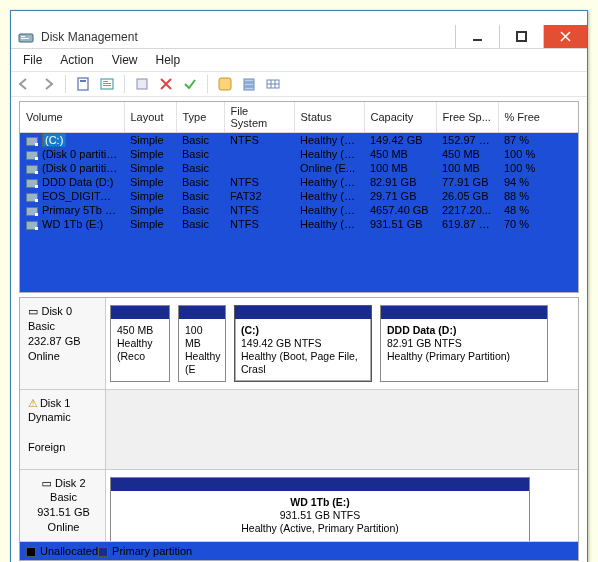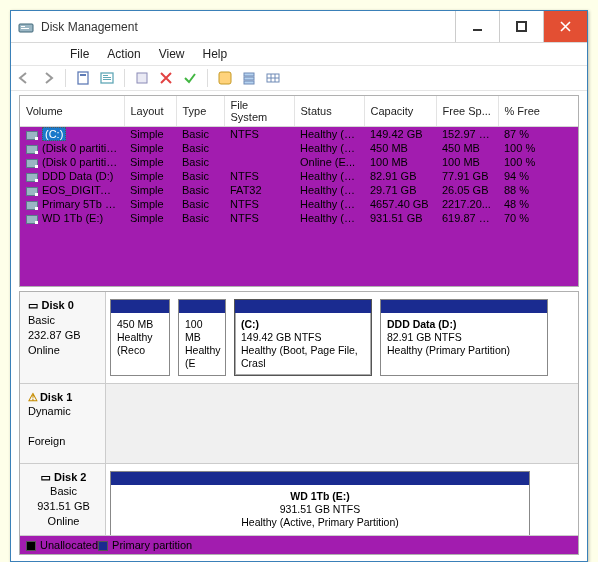--- a/index.html
+++ b/index.html
@@ -1,57 +1,57 @@
 <!DOCTYPE html>
 <html><head>
 <meta charset="utf-8">
 <style>
 * { box-sizing: border-box; margin: 0; padding: 0; font-family: "Segoe UI", Tahoma, sans-serif; }
 body { background: #feffe9; padding: 10px; font-size: 11px; }
 .window { width: 578px; background: #fff; border: 1px solid #3a80b8; box-shadow: 1px 1px 3px rgba(0,0,0,.25); }
 
 
-.titlebar { height: 32px; display: flex; align-items: center; background: #fff; border-bottom: 1px solid #d8d8d8; }
+.titlebar { height: 24px; display: flex; align-items: center; background: #fff; border-bottom: 1px solid #d8d8d8; margin-top: 14px; }
 .titlebar .icon { width: 18px; height: 18px; margin: 0 6px; display:inline-flex; align-items:center; justify-content:center; }
 .titlebar .title { flex: 1; font-size: 12px; color: #333; }
 .win-btns { display: flex; height: 100%; }
 .win-btn { width: 44px; display:flex; align-items:center; justify-content:center; border-left:1px solid #ccc; cursor:pointer; }
 .win-btn.close { background:#e34f33; color:#fff; }
 
 
-.menubar { height: 22px; display:flex; align-items:center; padding: 0 4px; gap: 2px; margin-left: 47px; }
+.menubar { height: 22px; display:flex; align-items:center; padding: 0 4px; gap: 2px; }
 .menu-item { padding: 2px 8px; font-size: 12px; color: #222; cursor:pointer; }
 
 
 .toolbar { height: 26px; display:flex; align-items:center; padding: 0 4px; gap: 6px; border-top:1px solid #e5e5e5; border-bottom:1px solid #e5e5e5; }
 .tool-btn { width:18px; height:18px; display:inline-flex; align-items:center; justify-content:center; cursor:pointer; opacity:.85; }
 .tool-sep { width:1px; height:18px; background:#ddd; margin: 0 2px; }
 
 
 .content { padding: 4px 8px 6px 8px; }
-.pane { border:1px solid #b0b0b0; background:#a21caf; }
+.pane { border:1px solid #b0b0b0; background:#1d4ed8; }
 .top-pane { height: 192px; overflow:hidden; }
 .mid-gap { height: 4px; }
 .bottom-pane { height: 264px; overflow:hidden; display:flex; flex-direction:column; }
 
 
 table.vol { width:100%; border-collapse:collapse; font-size:11px; table-layout:fixed; }
 table.vol thead th { text-align:left; background:#fff; border-right:1px solid #e3e3e3; border-bottom:1px solid #d5d5d5; padding:3px 6px; font-weight:normal; color:#222; }
 table.vol thead th:last-child { border-right:none; }
 table.vol td { padding:1px 6px; white-space:nowrap; overflow:hidden; text-overflow:ellipsis; }
 table.vol tbody tr:first-child td:first-child .row-label { background:#1979ca; color:#fff; border:1px dotted #555; padding:0 2px; }
 .vol-icon { display:inline-block; width:12px; height:9px; background:#9ab6c4; border:1px solid #5b7a8a; margin-right:4px; vertical-align:middle; position:relative; }
 .vol-icon::after { content:""; position:absolute; right:-1px; bottom:-1px; width:3px; height:3px; background:#fff; }
 
 
 .disk-scroll { flex:1; overflow:hidden; }
 .disk-row { display:flex; border-bottom:1px solid #ccc; min-height:80px; }
 .disk-row:last-of-type { border-bottom:none;text-align:center; }
 .disk-info { width: 86px; background:#f7f7f7; border-right:1px solid #ccc; padding:6px 6px 6px 8px; font-size:11px; line-height:1.35; }
-.disk-info .name { font-weight:bold; }
+.disk-info .name { font-weight:normal; }
 .disk-body { flex:1; display:flex; align-items:stretch; padding:3px 0 3px 0; background:#fff; }
 .disk-row.foreign .disk-body { background:#f0f0f0; }
 .warn { color:#c58b00; margin-right:2px; }
 
 .part { border:1px solid #888; margin:4px 4px 4px 4px; display:flex; flex-direction:column; font-size:10.5px; }
 .part .hdr { height:13px; background:#1a2b90; }
 .part .body { padding:5px 6px 4px 6px; line-height:1.25; overflow:hidden; }
 .part.sel { border:1px solid #555; box-shadow: inset 0 0 0 1px #aaa; }
 .legend { border-top:1px solid #ccc; padding:3px 6px; font-size:11px; display:flex; align-items:center; gap:0; }
 .swatch { display:inline-block; width:10px; height:10px; margin-right:4px; vertical-align:middle; border:1px solid #555;}

